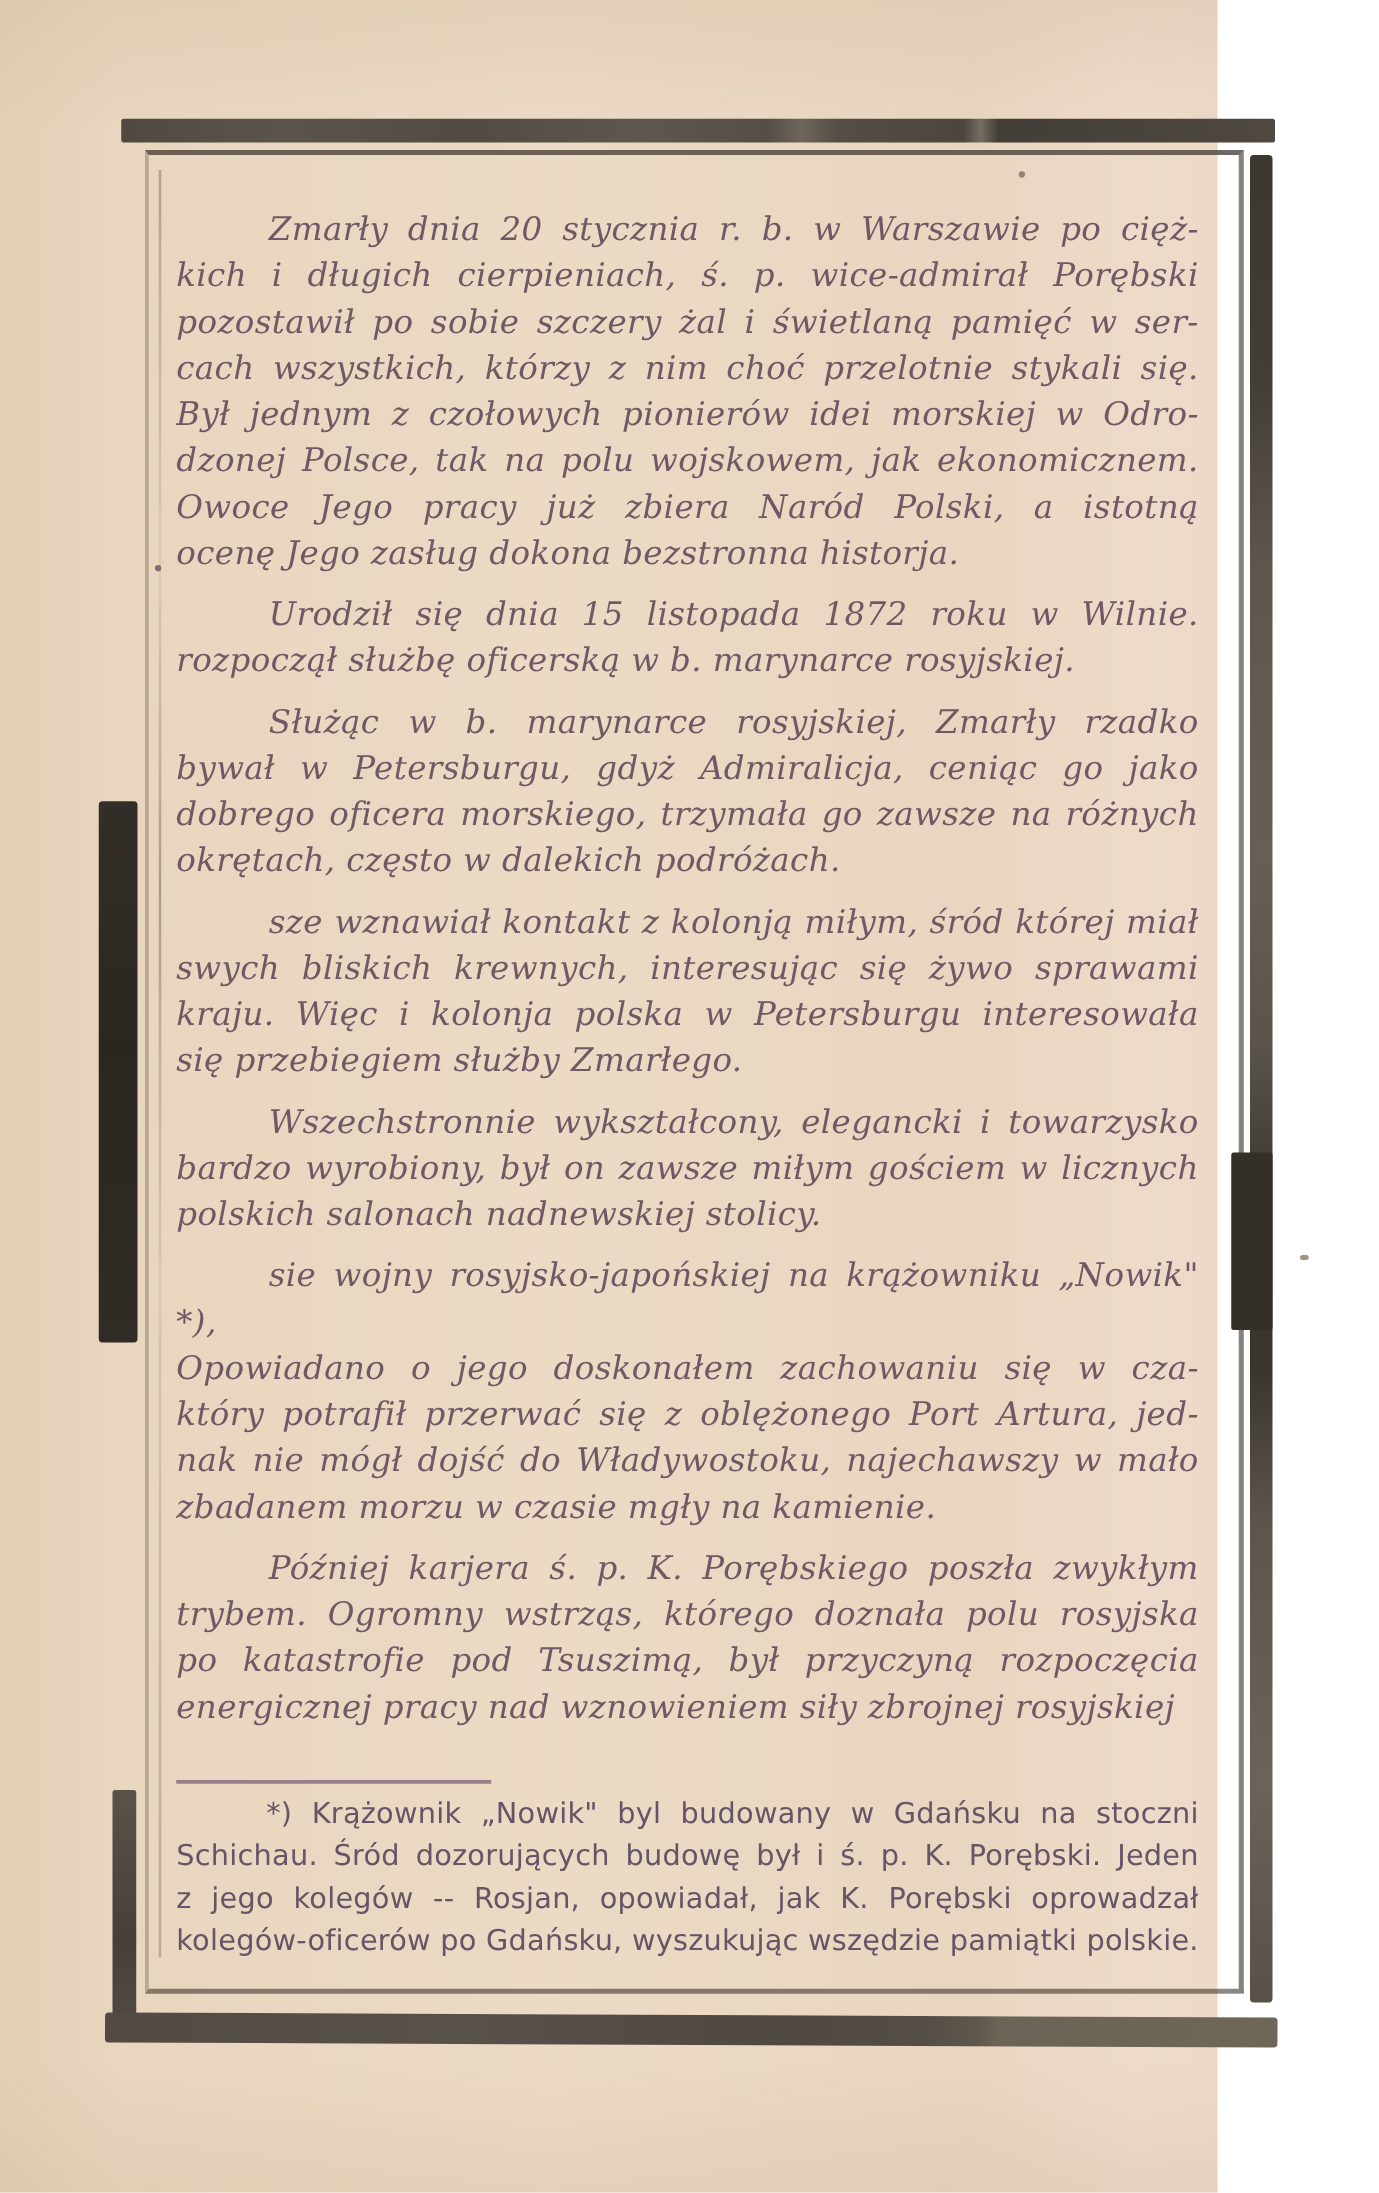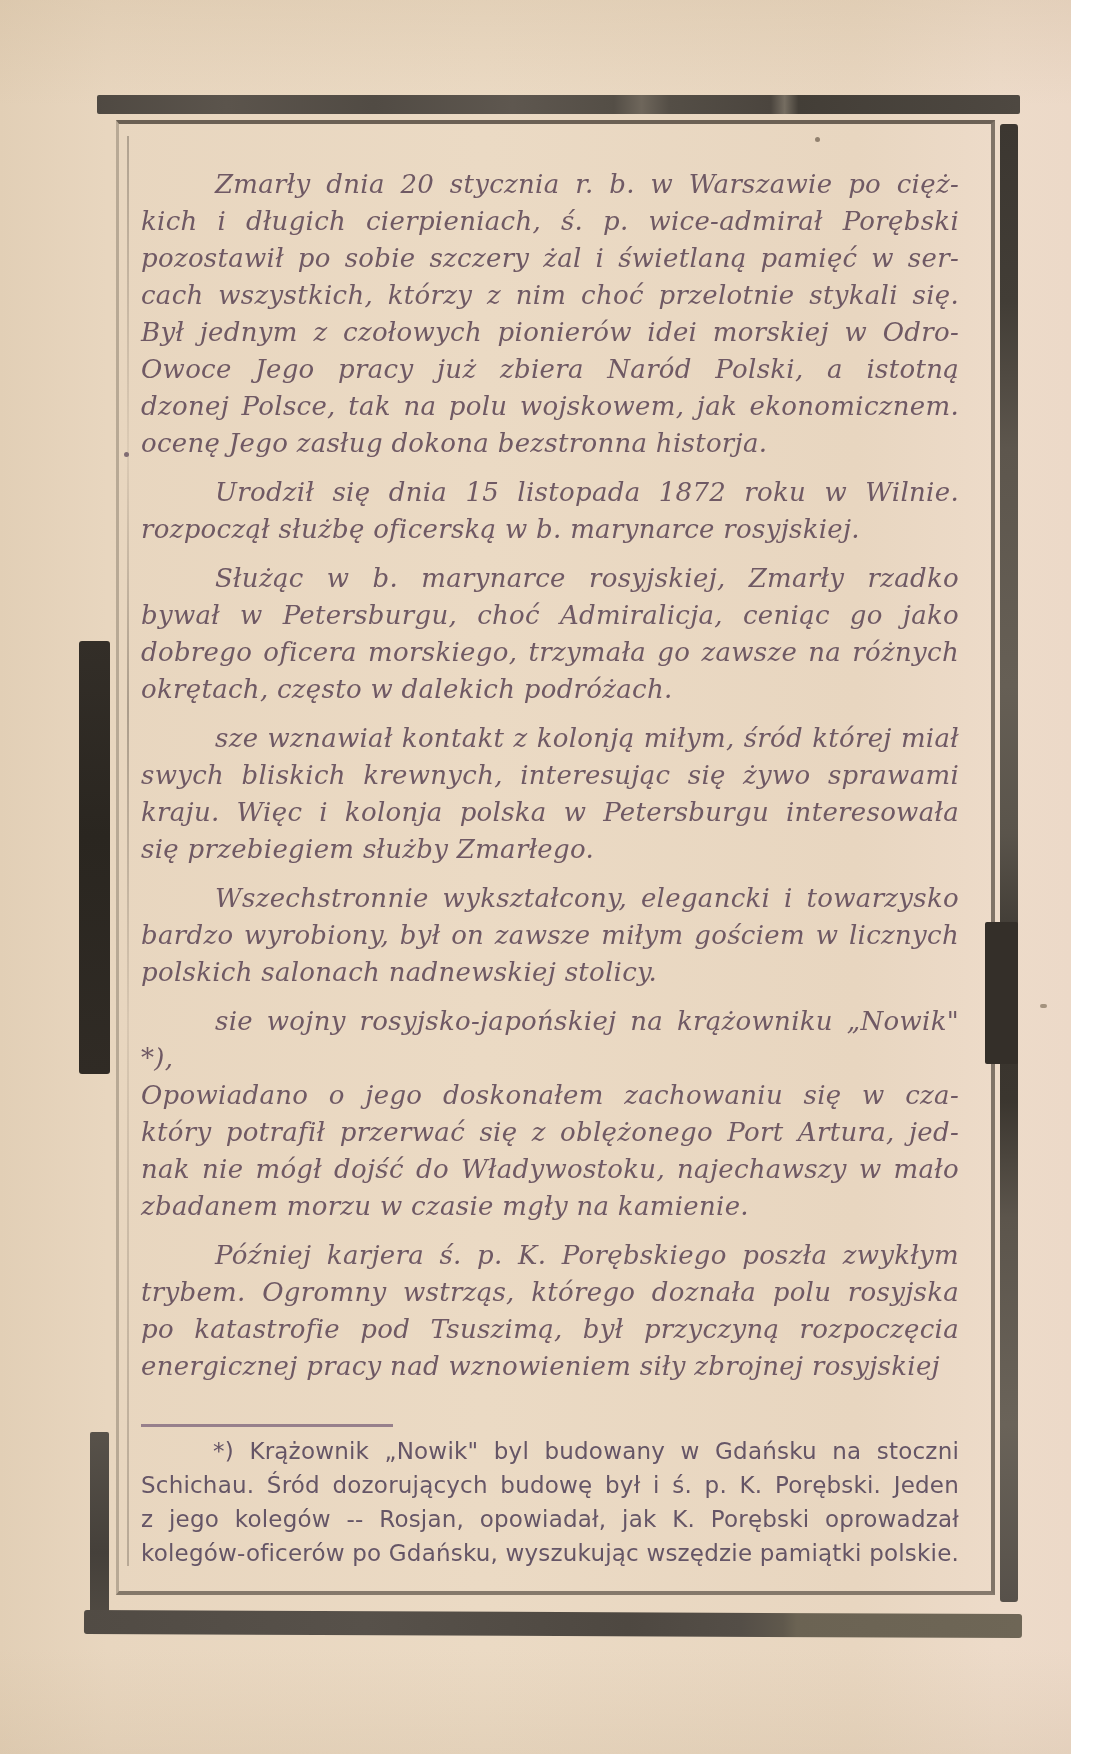--- a/index.html
+++ b/index.html
@@ -3,21 +3,21 @@
 <meta charset="utf-8">
 <style>
   html, body { margin: 0; padding: 0; }
   body {
     width: 1103px; height: 1754px;
     font-family: "DejaVu Serif", serif;
     overflow: hidden;
   }
   .page {
     position: relative;
-    width: 1071px; height: 1754px;
+    width: 974px; height: 1754px;
     background:
       linear-gradient(180deg, rgba(205,183,152,0.28) 0%, rgba(205,183,152,0) 6%, rgba(205,183,152,0) 94%, rgba(200,178,148,0.22) 100%),
       linear-gradient(90deg, #e2cfb6 0%, #e8d6bf 10%, #ebdac4 45%, #e8d6c0 80%, #eddbc9 93%, #ecd9c8 100%);
   }
   .abs { position: absolute; }
 
   
   .top-bar {
     left: 97px; top: 95px; width: 923px; height: 19px;
     background: linear-gradient(90deg,
@@ -129,31 +129,31 @@
   <div class="abs speck speck-b"></div>
   <div class="abs speck speck-c"></div>
 
   <div class="abs article">
     <div class="para">
         <div class="line">Zmarły dnia 20 stycznia r. b. w Warszawie po cięż-</div>
         <div class="line">kich i długich cierpieniach, ś. p. wice-admirał Porębski</div>
         <div class="line">pozostawił po sobie szczery żal i świetlaną pamięć w ser-</div>
         <div class="line">cach wszystkich, którzy z nim choć przelotnie stykali się.</div>
         <div class="line">Był jednym z czołowych pionierów idei morskiej w Odro-</div>
+        <div class="line">dzonej Polsce, tak na polu wojskowem, jak ekonomicznem.</div>
         <div class="line">Owoce Jego pracy już zbiera Naród Polski, a istotną</div>
-        <div class="line">dzonej Polsce, tak na polu wojskowem, jak ekonomicznem.</div>
         <div class="line last">ocenę Jego zasług dokona bezstronna historja.</div>
       </div>
     <div class="para">
         <div class="line">Urodził się dnia 15 listopada 1872 roku w Wilnie.</div>
         <div class="line last">rozpoczął służbę oficerską w b. marynarce rosyjskiej.</div>
       </div>
     <div class="para">
         <div class="line">Służąc w b. marynarce rosyjskiej, Zmarły rzadko</div>
-        <div class="line">bywał w Petersburgu, choć Admiralicja, ceniąc go jako</div>
+        <div class="line">bywał w Petersburgu, gdyż Admiralicja, ceniąc go jako</div>
         <div class="line">dobrego oficera morskiego, trzymała go zawsze na różnych</div>
         <div class="line last">okrętach, często w dalekich podróżach.</div>
       </div>
     <div class="para">
         <div class="line">sze wznawiał kontakt z kolonją miłym, śród której miał</div>
         <div class="line">swych bliskich krewnych, interesując się żywo sprawami</div>
         <div class="line">kraju. Więc i kolonja polska w Petersburgu interesowała</div>
         <div class="line last">się przebiegiem służby Zmarłego.</div>
       </div>
     <div class="para">

